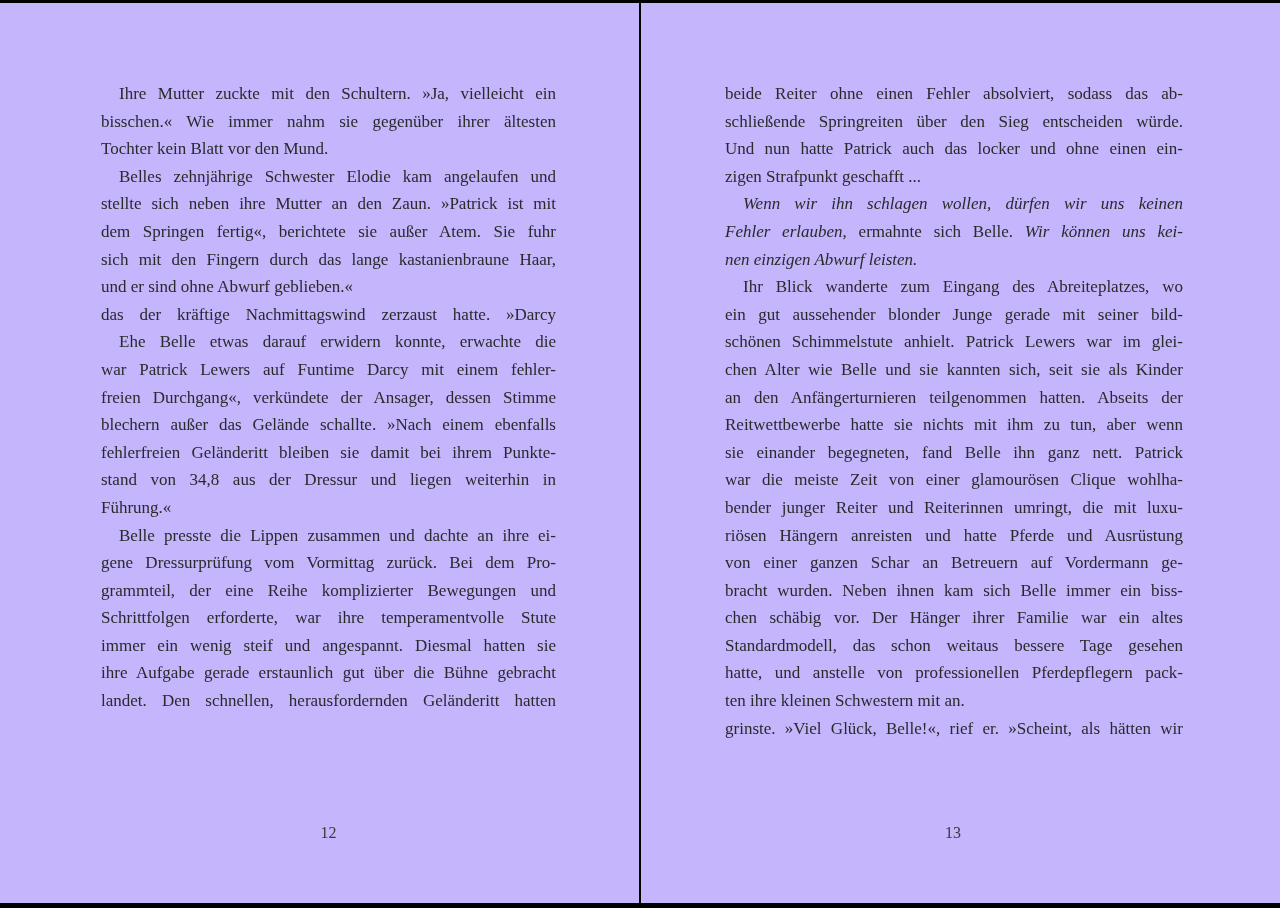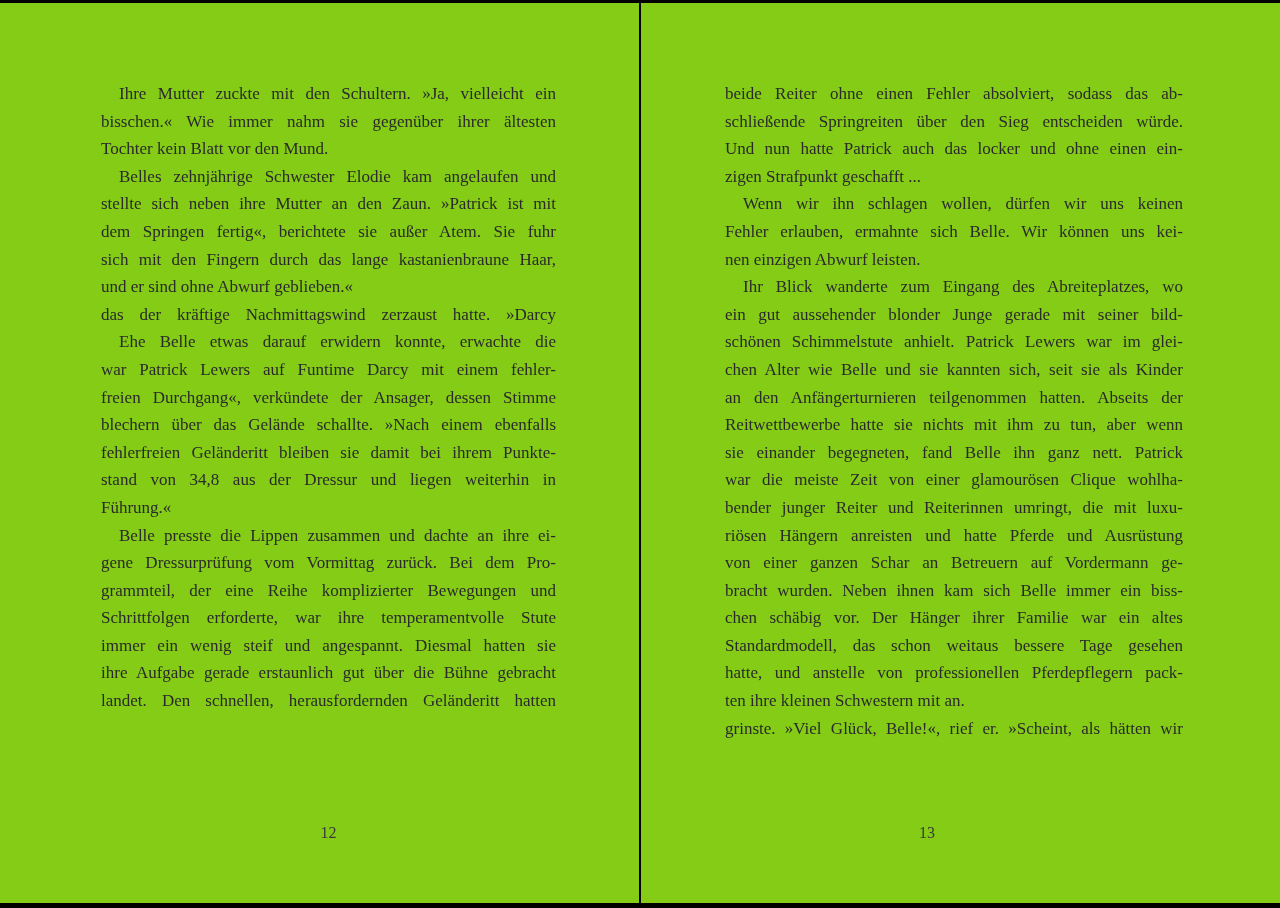--- a/index.html
+++ b/index.html
@@ -1,20 +1,20 @@
 <!DOCTYPE html>
 <html><head>
 <meta charset="utf-8">
 <style>
   html, body { margin: 0; padding: 0; }
   .spread {
     position: relative;
     width: 1280px;
     height: 908px;
-    background: #84cc16;
+    background: #c4b5fd;
     overflow: hidden;
     font-family: "Liberation Serif", "DejaVu Serif", serif;
     color: #2a2a2a;
   }
   .scan-edge-top {
     position: absolute; top: 0; left: 0; width: 1280px; height: 3px;
     background: #000000;
   }
   .scan-edge-bottom {
     position: absolute; bottom: 0; left: 0; width: 1280px; height: 5px;
@@ -34,51 +34,51 @@
   .line {
     height: 27.6px;
     line-height: 27.6px;
     text-align: justify;
     text-align-last: justify;
     text-justify: inter-word;
     white-space: normal;
   }
   .line.end { text-align-last: left; }
   .line.indent { text-indent: 18px; }
-  .it { }
+  .it { font-style: italic; }
   .pagenum {
     position: absolute;
     top: 824px;
     font-size: 16px;
     text-align: center;
     color: #3a3a3a;
   }
   .pn-left  { left: 101px; width: 455px; }
-  .pn-right { left: 698px; width: 458px; text-align: center; }
+  .pn-right { left: 724px; width: 458px; text-align: center; }
 </style>
 </head>
 <body>
 
 <div class="spread">
   <div class="scan-edge-top"></div>
 
   <div class="col col-left">
       <div class="line indent"><span>Ihre Mutter zuckte mit den Schultern. »Ja, vielleicht ein</span></div>
       <div class="line"><span>bisschen.« Wie immer nahm sie gegenüber ihrer ältesten</span></div>
       <div class="line end"><span>Tochter kein Blatt vor den Mund.</span></div>
       <div class="line indent"><span>Belles zehnjährige Schwester Elodie kam angelaufen und</span></div>
       <div class="line"><span>stellte sich neben ihre Mutter an den Zaun. »Patrick ist mit</span></div>
       <div class="line"><span>dem Springen fertig«, berichtete sie außer Atem. Sie fuhr</span></div>
       <div class="line"><span>sich mit den Fingern durch das lange kastanienbraune Haar,</span></div>
       <div class="line end"><span>und er sind ohne Abwurf geblieben.«</span></div>
       <div class="line"><span>das der kräftige Nachmittagswind zerzaust hatte. »Darcy</span></div>
       <div class="line indent"><span>Ehe Belle etwas darauf erwidern konnte, erwachte die</span></div>
       <div class="line"><span>war Patrick Lewers auf Funtime Darcy mit einem fehler-</span></div>
       <div class="line"><span>freien Durchgang«, verkündete der Ansager, dessen Stimme</span></div>
-      <div class="line"><span>blechern über das Gelände schallte. »Nach einem ebenfalls</span></div>
+      <div class="line"><span>blechern außer das Gelände schallte. »Nach einem ebenfalls</span></div>
       <div class="line"><span>fehlerfreien Geländeritt bleiben sie damit bei ihrem Punkte-</span></div>
       <div class="line"><span>stand von 34,8 aus der Dressur und liegen weiterhin in</span></div>
       <div class="line end"><span>Führung.«</span></div>
       <div class="line indent"><span>Belle presste die Lippen zusammen und dachte an ihre ei-</span></div>
       <div class="line"><span>gene Dressurprüfung vom Vormittag zurück. Bei dem Pro-</span></div>
       <div class="line"><span>grammteil, der eine Reihe komplizierter Bewegungen und</span></div>
       <div class="line"><span>Schrittfolgen erforderte, war ihre temperamentvolle Stute</span></div>
       <div class="line"><span>immer ein wenig steif und angespannt. Diesmal hatten sie</span></div>
       <div class="line"><span>ihre Aufgabe gerade erstaunlich gut über die Bühne gebracht</span></div>
       <div class="line"><span>landet. Den schnellen, herausfordernden Geländeritt hatten</span></div>

